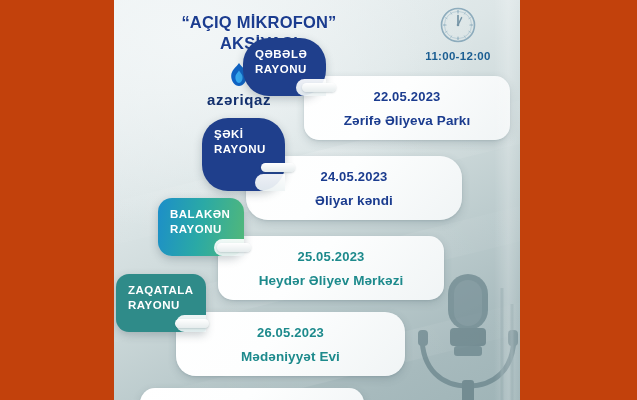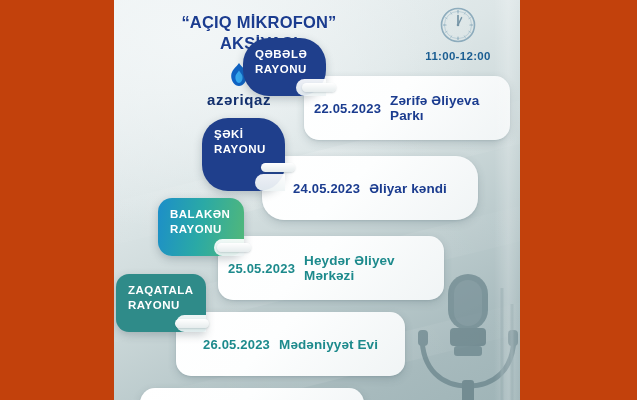--- a/index.html
+++ b/index.html
@@ -100,21 +100,21 @@
   
   .row { position: absolute; }
 
   
   .card {
     position: absolute;
     border-radius: 15px;
     background: linear-gradient(135deg, #ffffff 0%, #fdfefe 42%, #f0f4f5 100%);
     box-shadow: 0 3px 9px rgba(60,85,95,.20), 0 1px 2px rgba(60,85,95,.12);
     display: flex;
-    flex-direction: row;
+    flex-direction: column;
     align-items: center;
     justify-content: center;
     gap: 9px;
     padding: 6px 10px;
   }
   .card .date {
     font-size: 13px;
     font-weight: bold;
     letter-spacing: .2px;
   }
@@ -231,21 +231,21 @@
       </div>
       <div class="tag navy" style="left:129px; top:38px; width:83px; height:58px;">
         <div>QƏBƏLƏ</div>
         <div>RAYONU</div>
         <span class="notch"></span>
       </div>
       <span class="connector" style="left:188px; top:83px; width:34px;"></span>
     </div>
 
     <div class="row">
-      <div class="card navy" style="left:148px; top:156px; width:216px; height:64px;border-radius:22px;">
+      <div class="card navy" style="left:132px; top:156px; width:216px; height:64px;border-radius:22px;">
         <span class="date">24.05.2023</span>
         <span class="place">Əliyar kəndi</span>
       </div>
       <div class="tag navy" style="left:88px; top:118px; width:83px; height:73px;">
         <div>ŞƏKİ</div>
         <div>RAYONU</div>
         <span class="notch"></span>
       </div>
       <span class="connector" style="left:147px; top:163px; width:34px;"></span>
     </div>
@@ -257,21 +257,21 @@
       </div>
       <div class="tag grad" style="left:44px; top:198px; width:86px; height:58px;border-radius:14px;">
         <div>BALAKƏN</div>
         <div>RAYONU</div>
         <span class="notch"></span>
       </div>
       <span class="connector" style="left:103px; top:243px; width:34px;"></span>
     </div>
 
     <div class="row">
-      <div class="card teal" style="left:62px; top:312px; width:229px; height:64px;">
+      <div class="card teal" style="left:62px; top:312px; width:229px; height:64px;border-radius:20px;">
         <span class="date">26.05.2023</span>
         <span class="place">Mədəniyyət Evi</span>
       </div>
       <div class="tag teal" style="left:2px; top:274px; width:90px; height:58px;">
         <div>ZAQATALA</div>
         <div>RAYONU</div>
         <span class="notch"></span>
       </div>
       <span class="connector" style="left:61px; top:319px; width:34px;"></span>
     </div>

